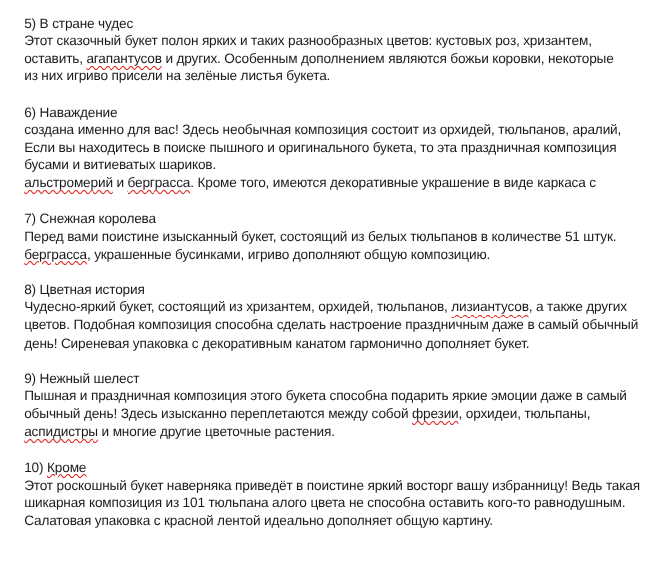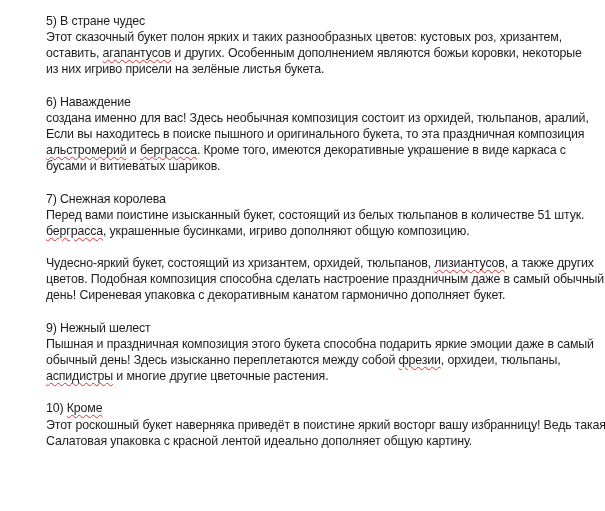--- a/index.html
+++ b/index.html
@@ -24,21 +24,20 @@
       color: #1c1c1c;
       letter-spacing: -0.15px;
     }
     .section {
       margin: 0 0 16.15px 0;
     }
     .line {
       display: block;
       white-space: pre;
       height: 16.15px;
-      margin-left: 24px;
     }
     .spell {
       text-decoration: underline wavy #e0302a;
       text-decoration-thickness: 1px;
       text-underline-offset: 2px;
     }
   </style>
 </head>
 <body>
 
@@ -48,42 +47,44 @@
     <span class="line">5) В стране чудес</span>
     <span class="line"><span>Этот сказочный букет полон ярких и таких разнообразных цветов: кустовых роз, хризантем,</span></span>
     <span class="line"><span>оставить, </span><span class="spell">агапантусов</span><span> и других. Особенным дополнением являются божьи коровки, некоторые</span></span>
     <span class="line"><span>из них игриво присели на зелёные листья букета.</span></span>
   </div>
 
   <div class="section">
     <span class="line">6) Наваждение</span>
     <span class="line"><span>создана именно для вас! Здесь необычная композиция состоит из орхидей, тюльпанов, аралий,</span></span>
     <span class="line"><span>Если вы находитесь в поиске пышного и оригинального букета, то эта праздничная композиция</span></span>
+    <span class="line"><span>бусами и витиеватых шариков.</span></span>
     <span class="line"><span class="spell">альстромерий</span><span> и </span><span class="spell">берграсса</span><span>. Кроме того, имеются декоративные украшение в виде каркаса с</span></span>
-    <span class="line"><span>бусами и витиеватых шариков.</span></span>
   </div>
 
   <div class="section">
     <span class="line">7) Снежная королева</span>
     <span class="line"><span>Перед вами поистине изысканный букет, состоящий из белых тюльпанов в количестве 51 штук.</span></span>
     <span class="line"><span class="spell">берграсса</span><span>, украшенные бусинками, игриво дополняют общую композицию.</span></span>
   </div>
 
   <div class="section">
+    <span class="line">8) Цветная история</span>
     <span class="line"><span>Чудесно-яркий букет, состоящий из хризантем, орхидей, тюльпанов, </span><span class="spell">лизиантусов</span><span>, а также других</span></span>
     <span class="line"><span>цветов. Подобная композиция способна сделать настроение праздничным даже в самый обычный</span></span>
     <span class="line"><span>день! Сиреневая упаковка с декоративным канатом гармонично дополняет букет.</span></span>
   </div>
 
   <div class="section">
     <span class="line">9) Нежный шелест</span>
     <span class="line"><span>Пышная и праздничная композиция этого букета способна подарить яркие эмоции даже в самый</span></span>
     <span class="line"><span>обычный день! Здесь изысканно переплетаются между собой </span><span class="spell">фрезии</span><span>, орхидеи, тюльпаны,</span></span>
     <span class="line"><span class="spell">аспидистры</span><span> и многие другие цветочные растения.</span></span>
   </div>
 
   <div class="section">
     <span class="line"><span>10) </span><span class="spell">Кроме</span></span>
     <span class="line"><span>Этот роскошный букет наверняка приведёт в поистине яркий восторг вашу избранницу! Ведь такая</span></span>
+    <span class="line"><span>шикарная композиция из 101 тюльпана алого цвета не способна оставить кого-то равнодушным.</span></span>
     <span class="line"><span>Салатовая упаковка с красной лентой идеально дополняет общую картину.</span></span>
   </div>
 
 </div>
 
 </body></html>

